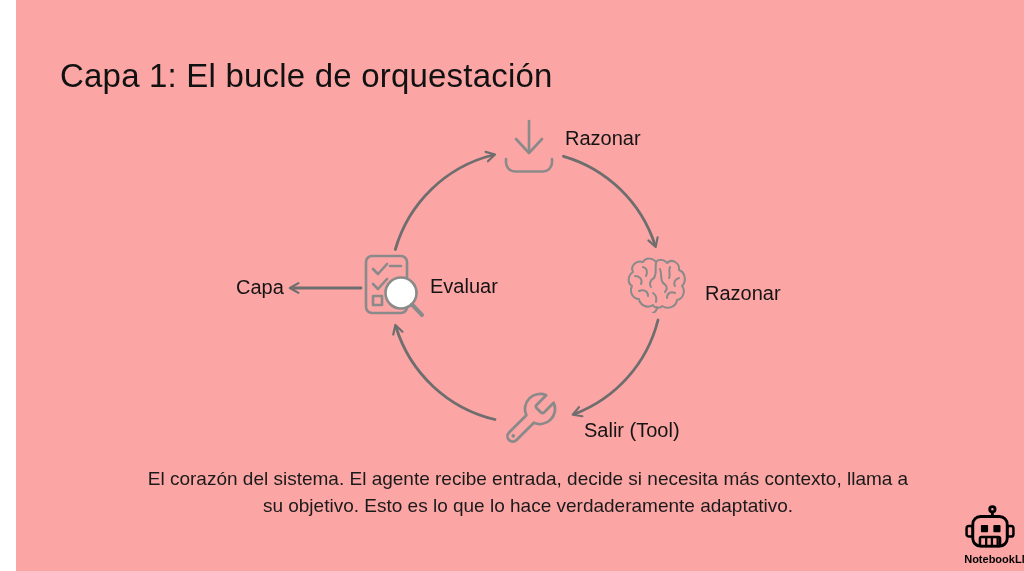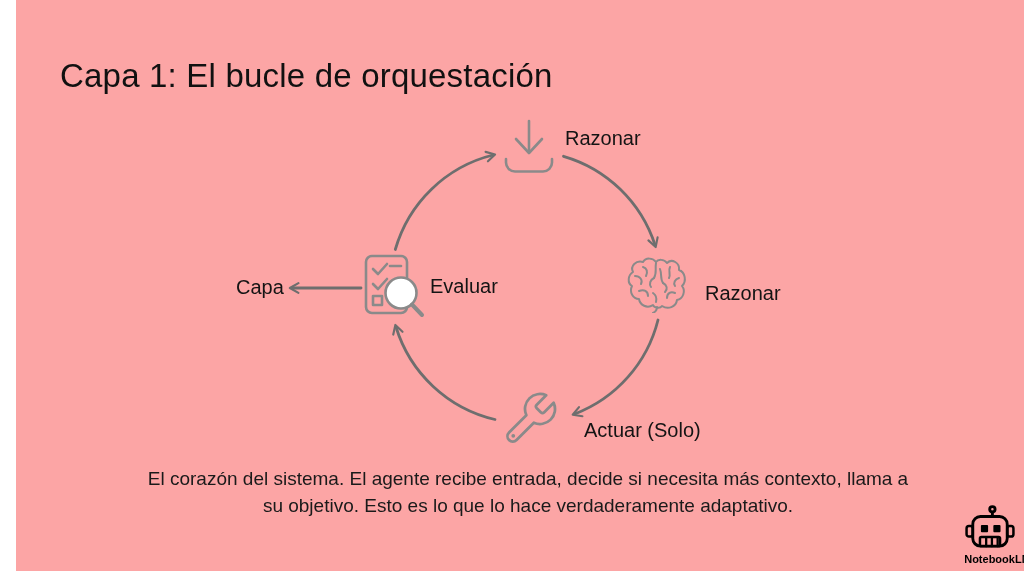--- a/index.html
+++ b/index.html
@@ -95,21 +95,21 @@
 
   <svg class="icon-abs" style="left:484px;top:389px" width="60" height="60" viewBox="0 0 24 24">
     <g fill="none" stroke="#8a8a8a" stroke-width="1.1" stroke-linecap="round" stroke-linejoin="round">
       <path d="M14.7 6.3 a1 1 0 0 0 0 1.4 l1.6 1.6 a1 1 0 0 0 1.4 0 l3.77 -3.77 a6 6 0 0 1 -7.94 7.94 l-6.91 6.91 a2.12 2.12 0 0 1 -3 -3 l6.91 -6.91 a6 6 0 0 1 7.94 -7.94 l-3.76 3.76 z"></path>
       <circle cx="5.3" cy="18.7" r="0.4" stroke-width="0.7"></circle>
     </g>
   </svg>
 
   <div class="node-label lbl-recibir">Razonar</div>
   <div class="node-label lbl-razonar">Razonar</div>
-  <div class="node-label lbl-actuar">Actuar (Solo)</div>
+  <div class="node-label lbl-actuar">Salir (Tool)</div>
   <div class="node-label lbl-evaluar">Evaluar</div>
   <div class="node-label lbl-salir">Capa</div>
 
   <div class="desc">
     <div>El corazón del sistema. El agente recibe entrada, decide si necesita más contexto, llama a</div>
     <div>su objetivo. Esto es lo que lo hace verdaderamente adaptativo.</div>
   </div>
 
   <div class="watermark">
     <svg width="52" height="44" viewBox="0 0 54 46">

